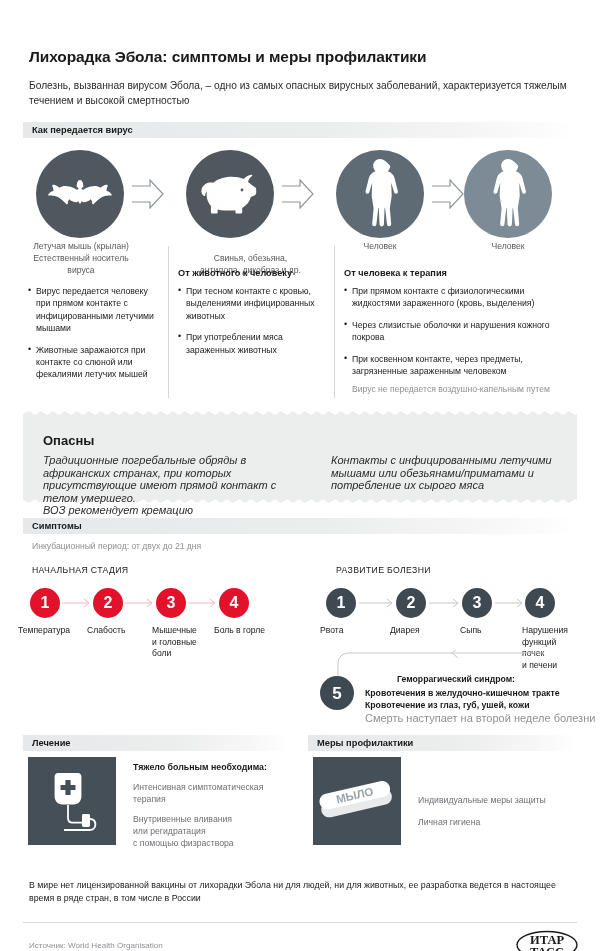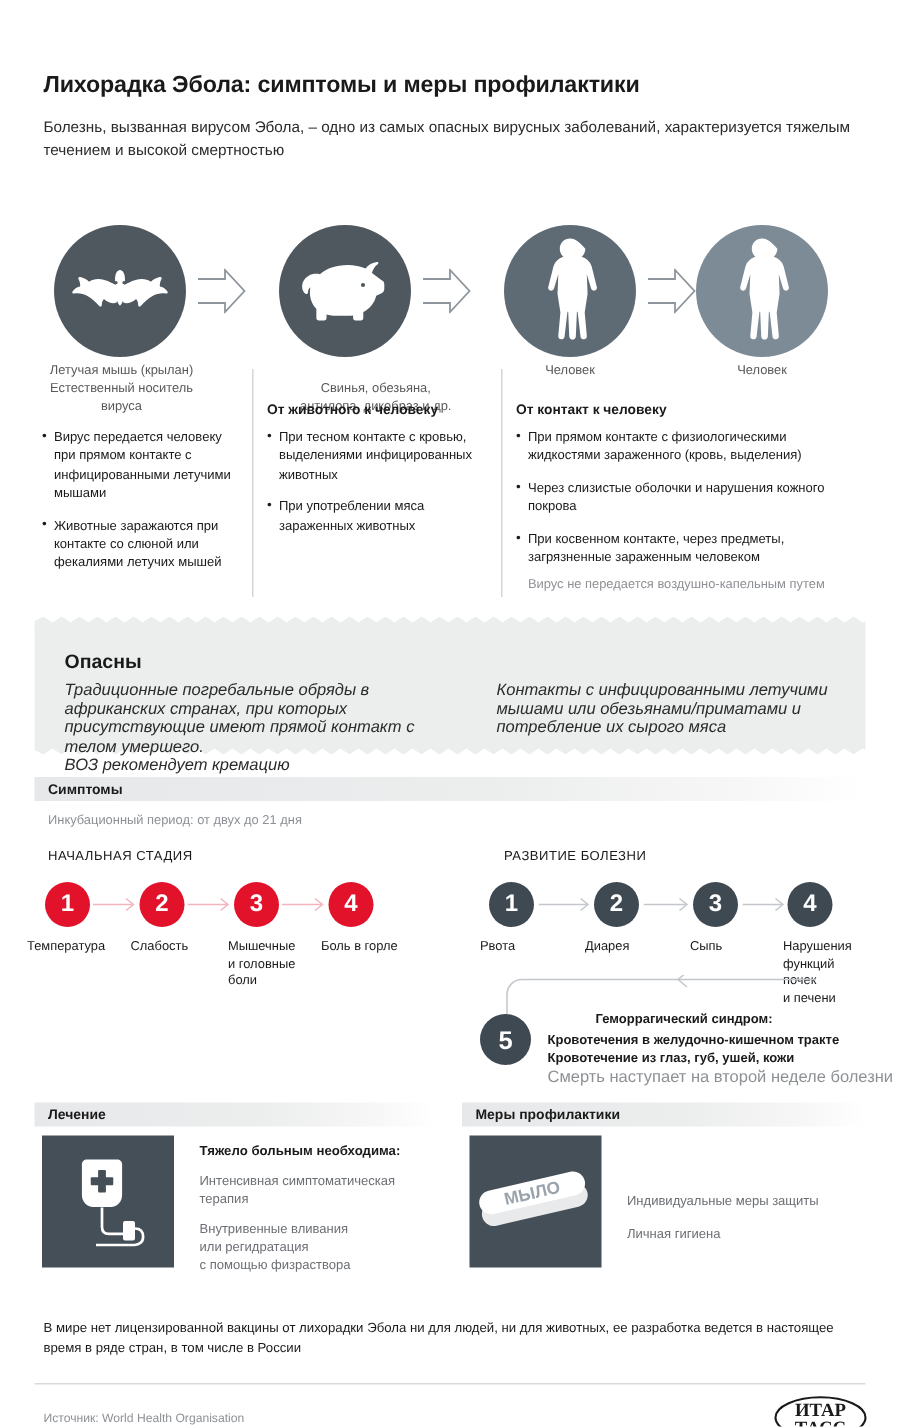--- a/index.html
+++ b/index.html
@@ -107,20 +107,23 @@
   .logo { position: absolute; right: 22px; top: 905px; }
 </style>
 </head>
 <body>
 
 <div class="page">
 
   <div class="title">Лихорадка Эбола: симптомы и меры профилактики</div>
   <div class="subtitle">Болезнь, вызванная вирусом Эбола, – одно из самых опасных вирусных заболеваний, характеризуется тяжелым течением и высокой смертностью</div>
 
+  <div class="bar" style="left:23px; top:98px; width:554px;">
+    <span>Как передается вирус</span>
+  </div>
 
   <div class="circ" style="left:36px; top:126px; width:88px; height:88px; background:#4f585f;">
     <svg width="64" height="36" viewBox="0 0 64 36">
       <path fill="#ffffff" d="M32 4c-1.6 0-2.6 1.6-3 3.4-.5 2.2-.4 4.6.2 6.6-1.8-1.1-4.6-2.6-7.6-3.4-4-1.1-7.6-.6-10.2 1.2-1.3-1.4-3.3-2.6-5.4-3-1.3-.3-2.2.3-1.6 1.4.8 1.5 1.2 3.2 1 4.8C3.6 15.2 1.6 16.6.6 18c-.8 1.1-.4 1.8.9 1.6 3-.5 6.2.2 8.8 1.7 2.9 1.7 5.5 4 7.7 6.5.9 1 1.9.6 1.9-.7 0-1.5.5-2.9 1.4-3.8 1.6 1.6 4.2 2.9 6.6 2.9 1.2 0 2-.5 2.3-1.5.3 1.4 1 2.4 1.8 3.1.8-.7 1.5-1.7 1.8-3.1.3 1 1.1 1.5 2.3 1.5 2.4 0 5-1.3 6.6-2.9.9.9 1.4 2.3 1.4 3.8 0 1.3 1 1.7 1.9.7 2.2-2.5 4.8-4.8 7.7-6.5 2.6-1.5 5.8-2.2 8.8-1.7 1.3.2 1.7-.5.9-1.6-1-1.4-3-2.8-4.8-3-.2-1.6.2-3.3 1-4.8.6-1.1-.3-1.7-1.6-1.4-2.1.4-4.1 1.6-5.4 3-2.6-1.8-6.2-2.3-10.2-1.2-3 .8-5.8 2.3-7.6 3.4.6-2 .7-4.4.2-6.6C34.6 5.6 33.6 4 32 4z"></path>
       <circle fill="#4f585f" cx="29.3" cy="12.4" r="1.1"></circle>
       <circle fill="#4f585f" cx="34.7" cy="12.4" r="1.1"></circle>
     </svg>
   </div>
   <svg class="chain-arrow" style="left:131px; top:155px;" width="34" height="30" viewBox="0 0 34 30">
     <path fill="none" stroke="#8e959c" stroke-width="1.2" d="M1 7h18V1l13 14-13 14v-6H1"></path>
@@ -156,21 +159,21 @@
 вируса</div>
   <div class="cap" style="left:172px; top:228px; width:157px; white-space:pre-line;">Свинья, обезьяна,
 антилопа, дикобраз и др.</div>
   <div class="cap" style="left:340px; top:216px; width:80px; white-space:pre-line;">Человек</div>
   <div class="cap" style="left:468px; top:216px; width:80px; white-space:pre-line;">Человек</div>
 
   <div class="vline" style="left:168px; top:222px; height:152px;"></div>
   <div class="vline" style="left:334px; top:222px; height:152px;"></div>
 
   <div class="colhead" style="left:178px; top:244px;">От животного к человеку</div>
-  <div class="colhead" style="left:344px; top:244px;">От контакт к человеку</div>
+  <div class="colhead" style="left:344px; top:244px;">От человека к терапия</div>
 
   <ul class="bul" style="left:28px; top:261px; width:130px;">
     <li>Вирус передается человеку при прямом контакте с инфицированными летучими мышами</li>
     <li>Животные заражаются при контакте со слюной или фекалиями летучих мышей</li>
   </ul>
 
   <ul class="bul" style="left:178px; top:261px; width:140px;">
     <li>При тесном контакте с кровью, выделениями инфицированных животных</li>
     <li>При употреблении мяса зараженных животных</li>
   </ul>

